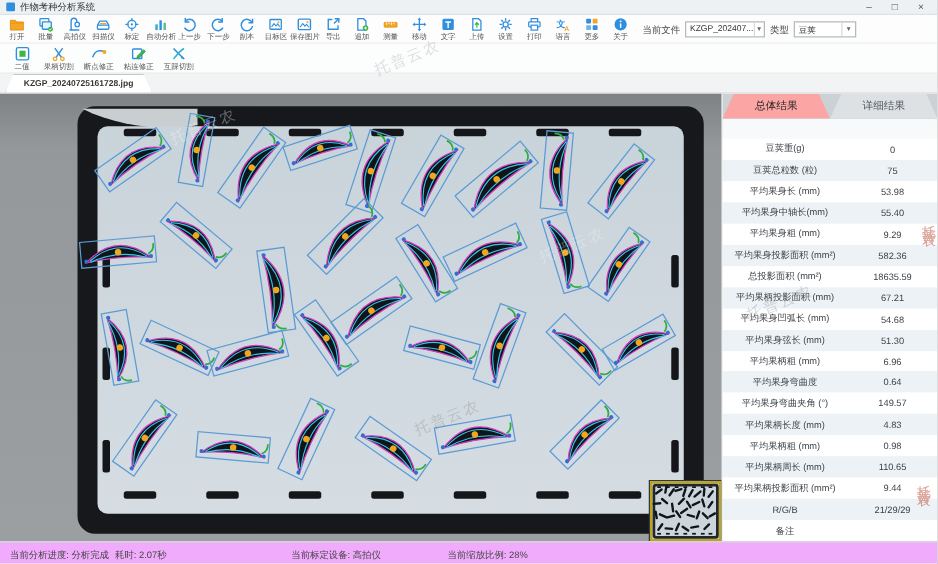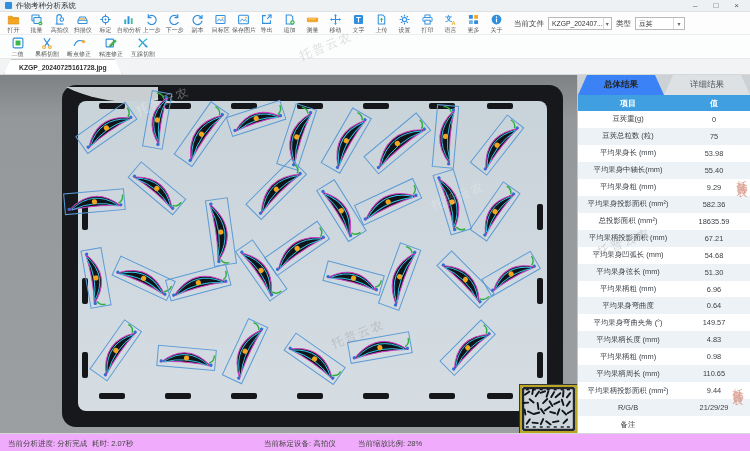--- a/index.html
+++ b/index.html
@@ -38,36 +38,36 @@
   .doc-tab{position:absolute;left:4px;bottom:0;height:15px;background:#fff;border:1px solid #c6c8ca;border-bottom:none;display:flex;align-items:center;font-size:6.8px;font-weight:bold;color:#333;padding:0 14px;clip-path:polygon(0 100%,7px 0,calc(100% - 7px) 0,100% 100%);white-space:nowrap}
 
   
   .main{position:absolute;top:75px;left:0;width:100%;height:358px;display:flex}
   .canvas{position:relative;width:577px;height:358px;background:#94989b;overflow:hidden}
   .canvas > svg.full{position:absolute;left:0;top:0}
   .divider{width:1px;height:100%;background:#c3c6c8}
   .panel{position:relative;width:172px;height:358px;background:#f7f9fa;overflow:hidden}
   .ptabs{display:flex;height:20px;background:#ccd1d5;align-items:stretch}
   .ptab{flex:1;display:flex;align-items:center;justify-content:center;font-size:8.5px;color:#50565b;background:#dde1e4;cursor:pointer;clip-path:polygon(9px 0,calc(100% - 9px) 0,100% 100%,0 100%)}
-  .ptab.active{background:#3b82f6;color:#222;font-weight:bold}
+  .ptab.active{background:#fca5a5;color:#222;font-weight:normal}
   .thead{display:flex;height:16px;background:#3f9fe0;color:#fff;font-size:8px;align-items:center;font-weight:bold}
   .c1{width:100px;text-align:center}
   .c2{flex:1;text-align:center}
   #rows{position:absolute;top:36px;bottom:0;left:0;right:0;display:flex;flex-direction:column}
   .r-row{flex:1;display:flex;align-items:center;font-size:7.4px;color:#3a3f44;background:#fff}
   .r-row:nth-child(even){background:#edf2f6}
 
   
   .thumb{position:absolute;left:520px;top:310px;width:57px;height:48px;border:2px solid #b9a51f;background:#ccd5db;box-shadow:0 0 0 1px #34383b}
   .thumb svg{display:block}
 
   
   .statusbar{position:absolute;bottom:0;left:0;width:100%;height:18px;background:#f0abfc;border-top:1px solid #d5d7d9;font-size:7.5px;color:#444}
   .sb{position:absolute;top:5px;white-space:nowrap}
-  .sb1{left:8px}.sb2{left:92px}.sb3{left:264px}.sb4{left:358px}
+  .sb1{left:8px}.sb2{left:92px}.sb3{left:233px}.sb4{left:358px}
 
   
   .wm{position:absolute;pointer-events:none;white-space:nowrap;z-index:60;line-height:1;letter-spacing:2px}
   .wm.v{writing-mode:vertical-rl}
 </style>
 </head>
 <body>
 
 <div id="app">
 
@@ -777,24 +777,20 @@
             <line x1="41.53477586192894" y1="36.18935482406748" x2="45.211731124098996" y2="32.51239956189744" stroke="#10151a" stroke-width="1.9" stroke-linecap="round"></line>
           </svg>
       </div>
     </div>
     <div class="divider"></div>
     <div class="panel">
       <div class="ptabs" id="ptabs">
           <div class="ptab active">总体结果</div>
           <div class="ptab">详细结果</div>
         </div>
-      <div class="thead">
-        <span class="c1">项目</span>
-        <span class="c2">值</span>
-      </div>
       <div id="rows">
           <div class="r-row">
             <span class="c1">豆荚重(g)</span>
             <span class="c2">0</span>
           </div>
           <div class="r-row">
             <span class="c1">豆荚总粒数 (粒)</span>
             <span class="c2">75</span>
           </div>
           <div class="r-row">

